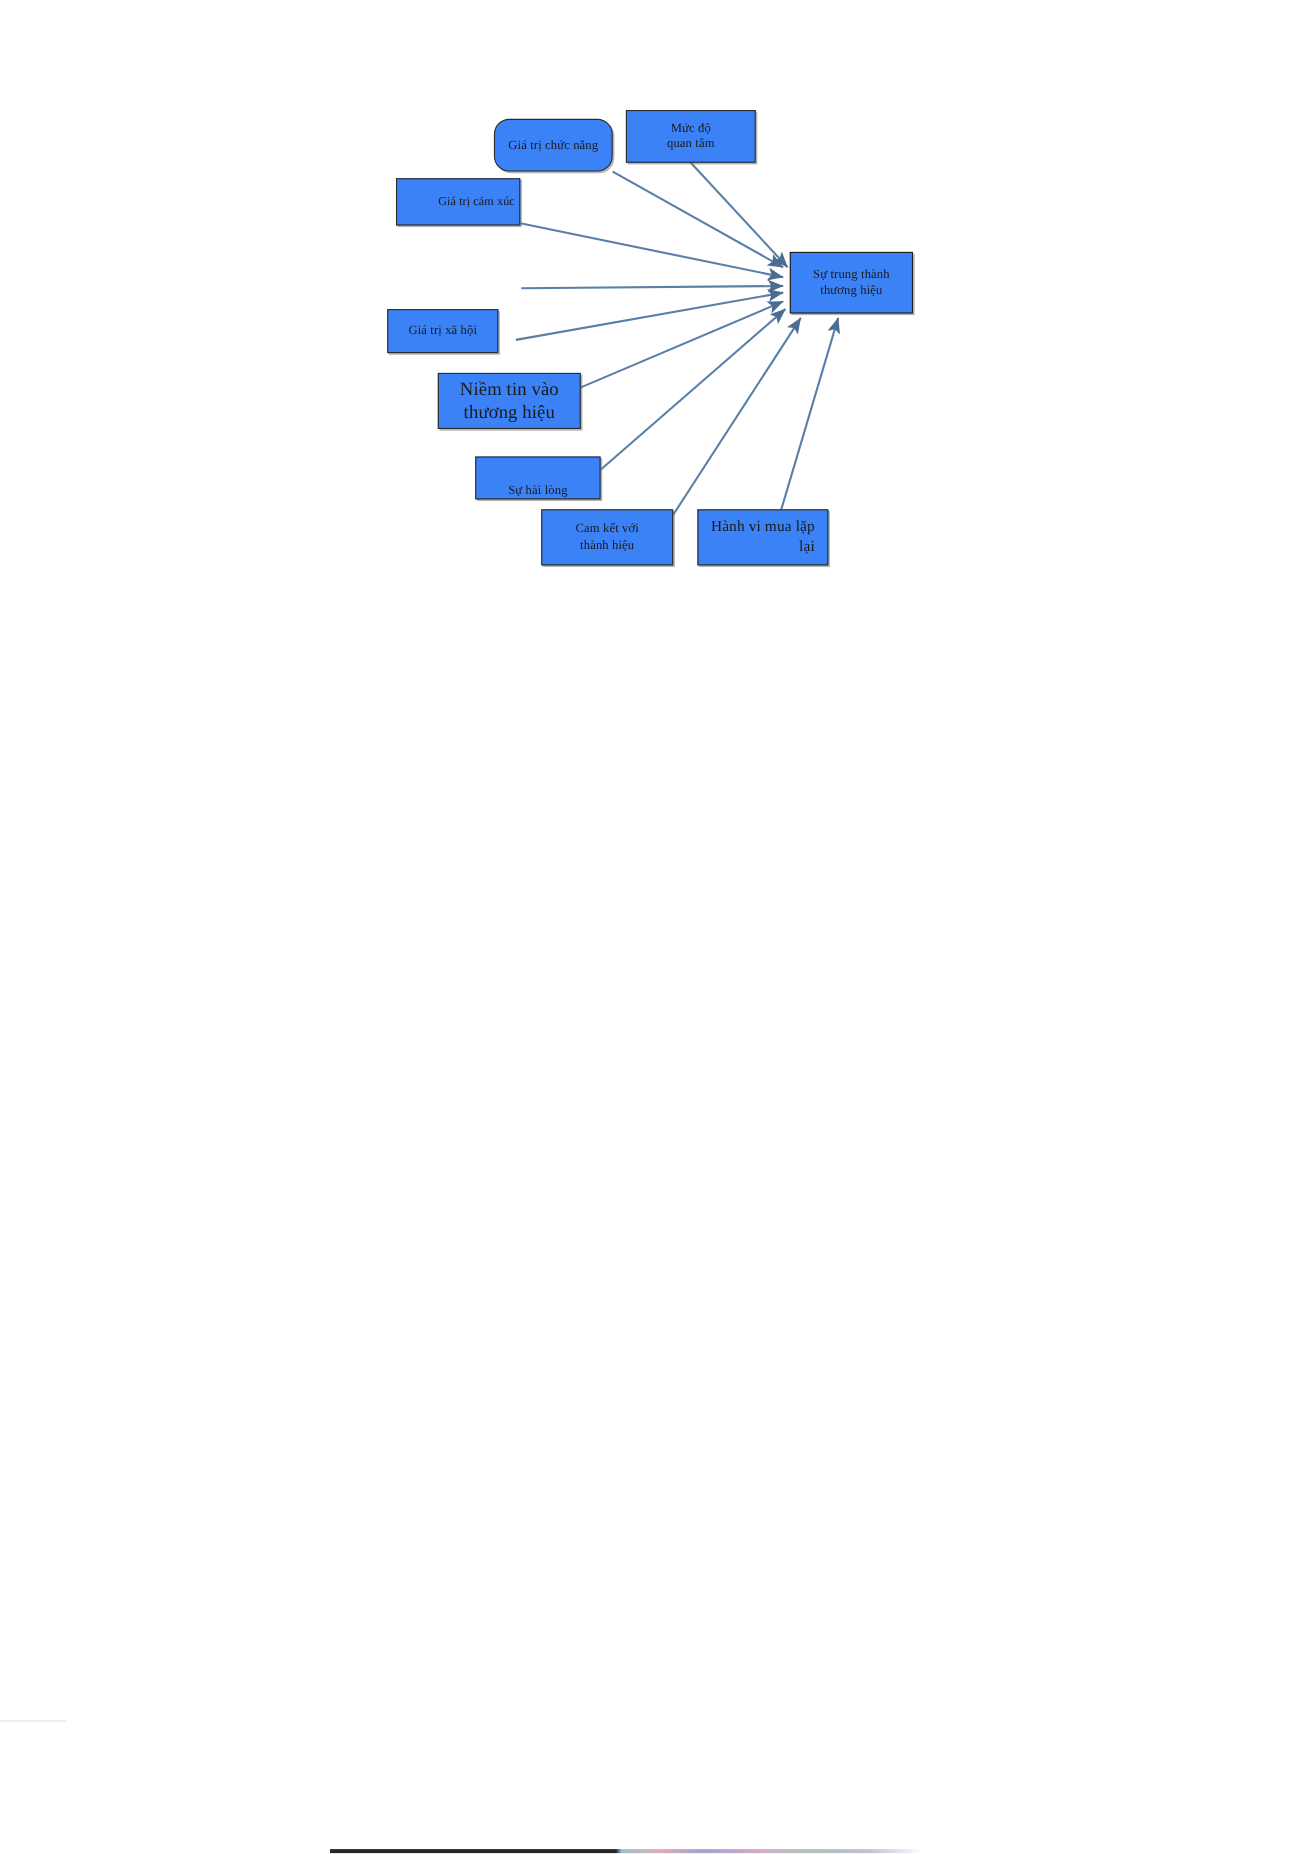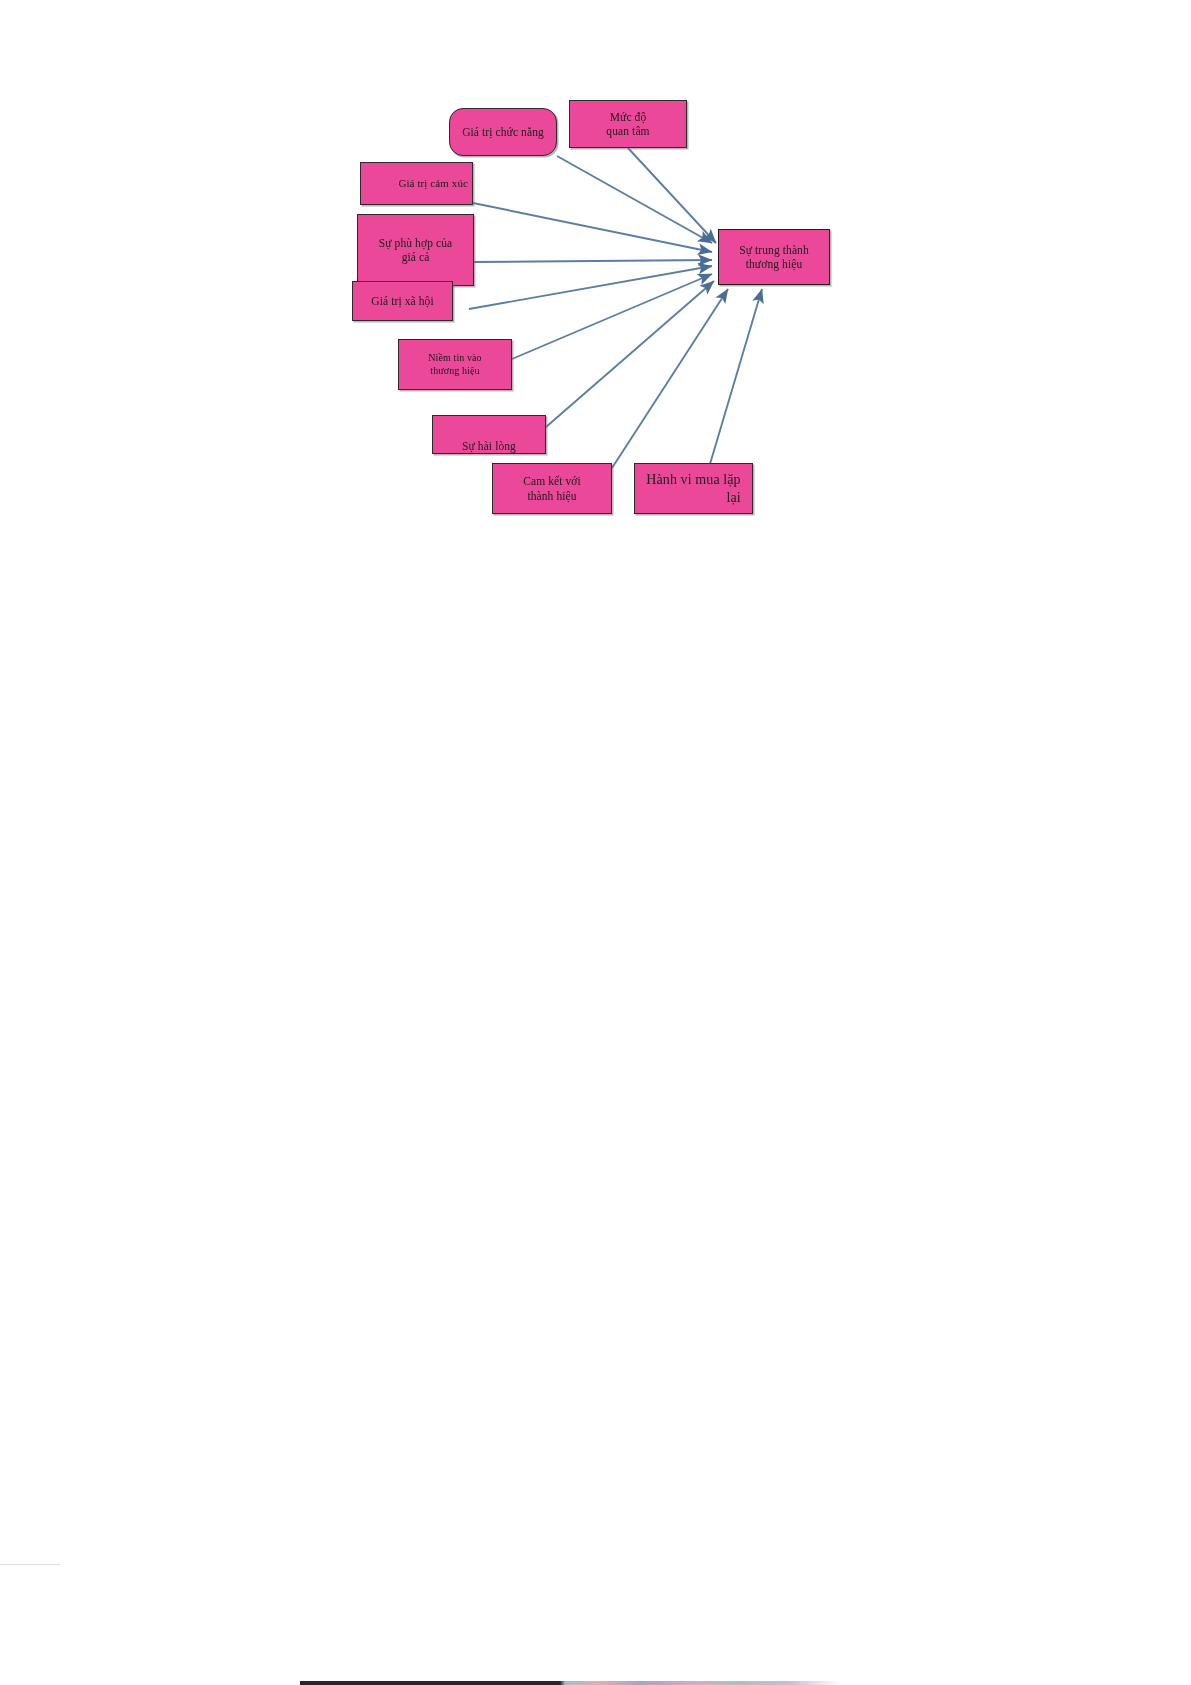--- a/index.html
+++ b/index.html
@@ -35,21 +35,21 @@
     top: 0;
     width: 1191px;
     height: 620px;
     pointer-events: none;
   }
 
   .node {
     position: absolute;
     box-sizing: border-box;
     border: 1.4px solid #2b2b2b;
-    background: #ec4899;
+    background: #3b82f6;
     color: #1a1a1a;
     display: flex;
     align-items: center;
     justify-content: center;
     text-align: center;
     line-height: 1.22;
     letter-spacing: 0.1px;
     
     box-shadow: 1.5px 1.5px 0 0 rgba(120,120,120,0.55);
     z-index: 3;
@@ -130,30 +130,26 @@
 
     <div class="node" style="left: 569px; top: 100px; width: 118px; height: 48px; font-size: 11.5px;">
       <span class="node-label">Mức độ
 quan tâm</span>
     </div>
 
     <div class="node" style="left: 360px; top: 162px; width: 113px; height: 43px; font-size: 11px; justify-content: flex-end;">
       <span class="node-label">Giá trị cảm xúc</span>
     </div>
 
-    <div class="node" style="left: 357px; top: 214px; width: 117px; height: 72px; font-size: 11.5px;">
-      <span class="node-label">Sự phù hợp của
-giá cả</span>
-    </div>
 
     <div class="node" style="left: 352px; top: 281px; width: 101px; height: 40px; font-size: 11.5px;">
       <span class="node-label">Giá trị xã hội</span>
     </div>
 
-    <div class="node" style="left: 398px; top: 339px; width: 114px; height: 51px; font-size: 10px; font-family: Liberation Serif, serif;">
+    <div class="node" style="left: 398px; top: 339px; width: 130px; height: 51px; font-size: 17px; font-family: Liberation Serif, serif;">
       <span class="node-label">Niềm tin vào
 thương hiệu</span>
     </div>
 
     <div class="node" style="left: 432px; top: 415px; width: 114px; height: 39px; font-size: 11.5px; align-items: flex-end;">
       <span class="node-label">Sự hài lòng</span>
     </div>
 
     <div class="node" style="left: 492px; top: 463px; width: 120px; height: 51px; font-size: 11.5px;">
       <span class="node-label">Cam kết với

